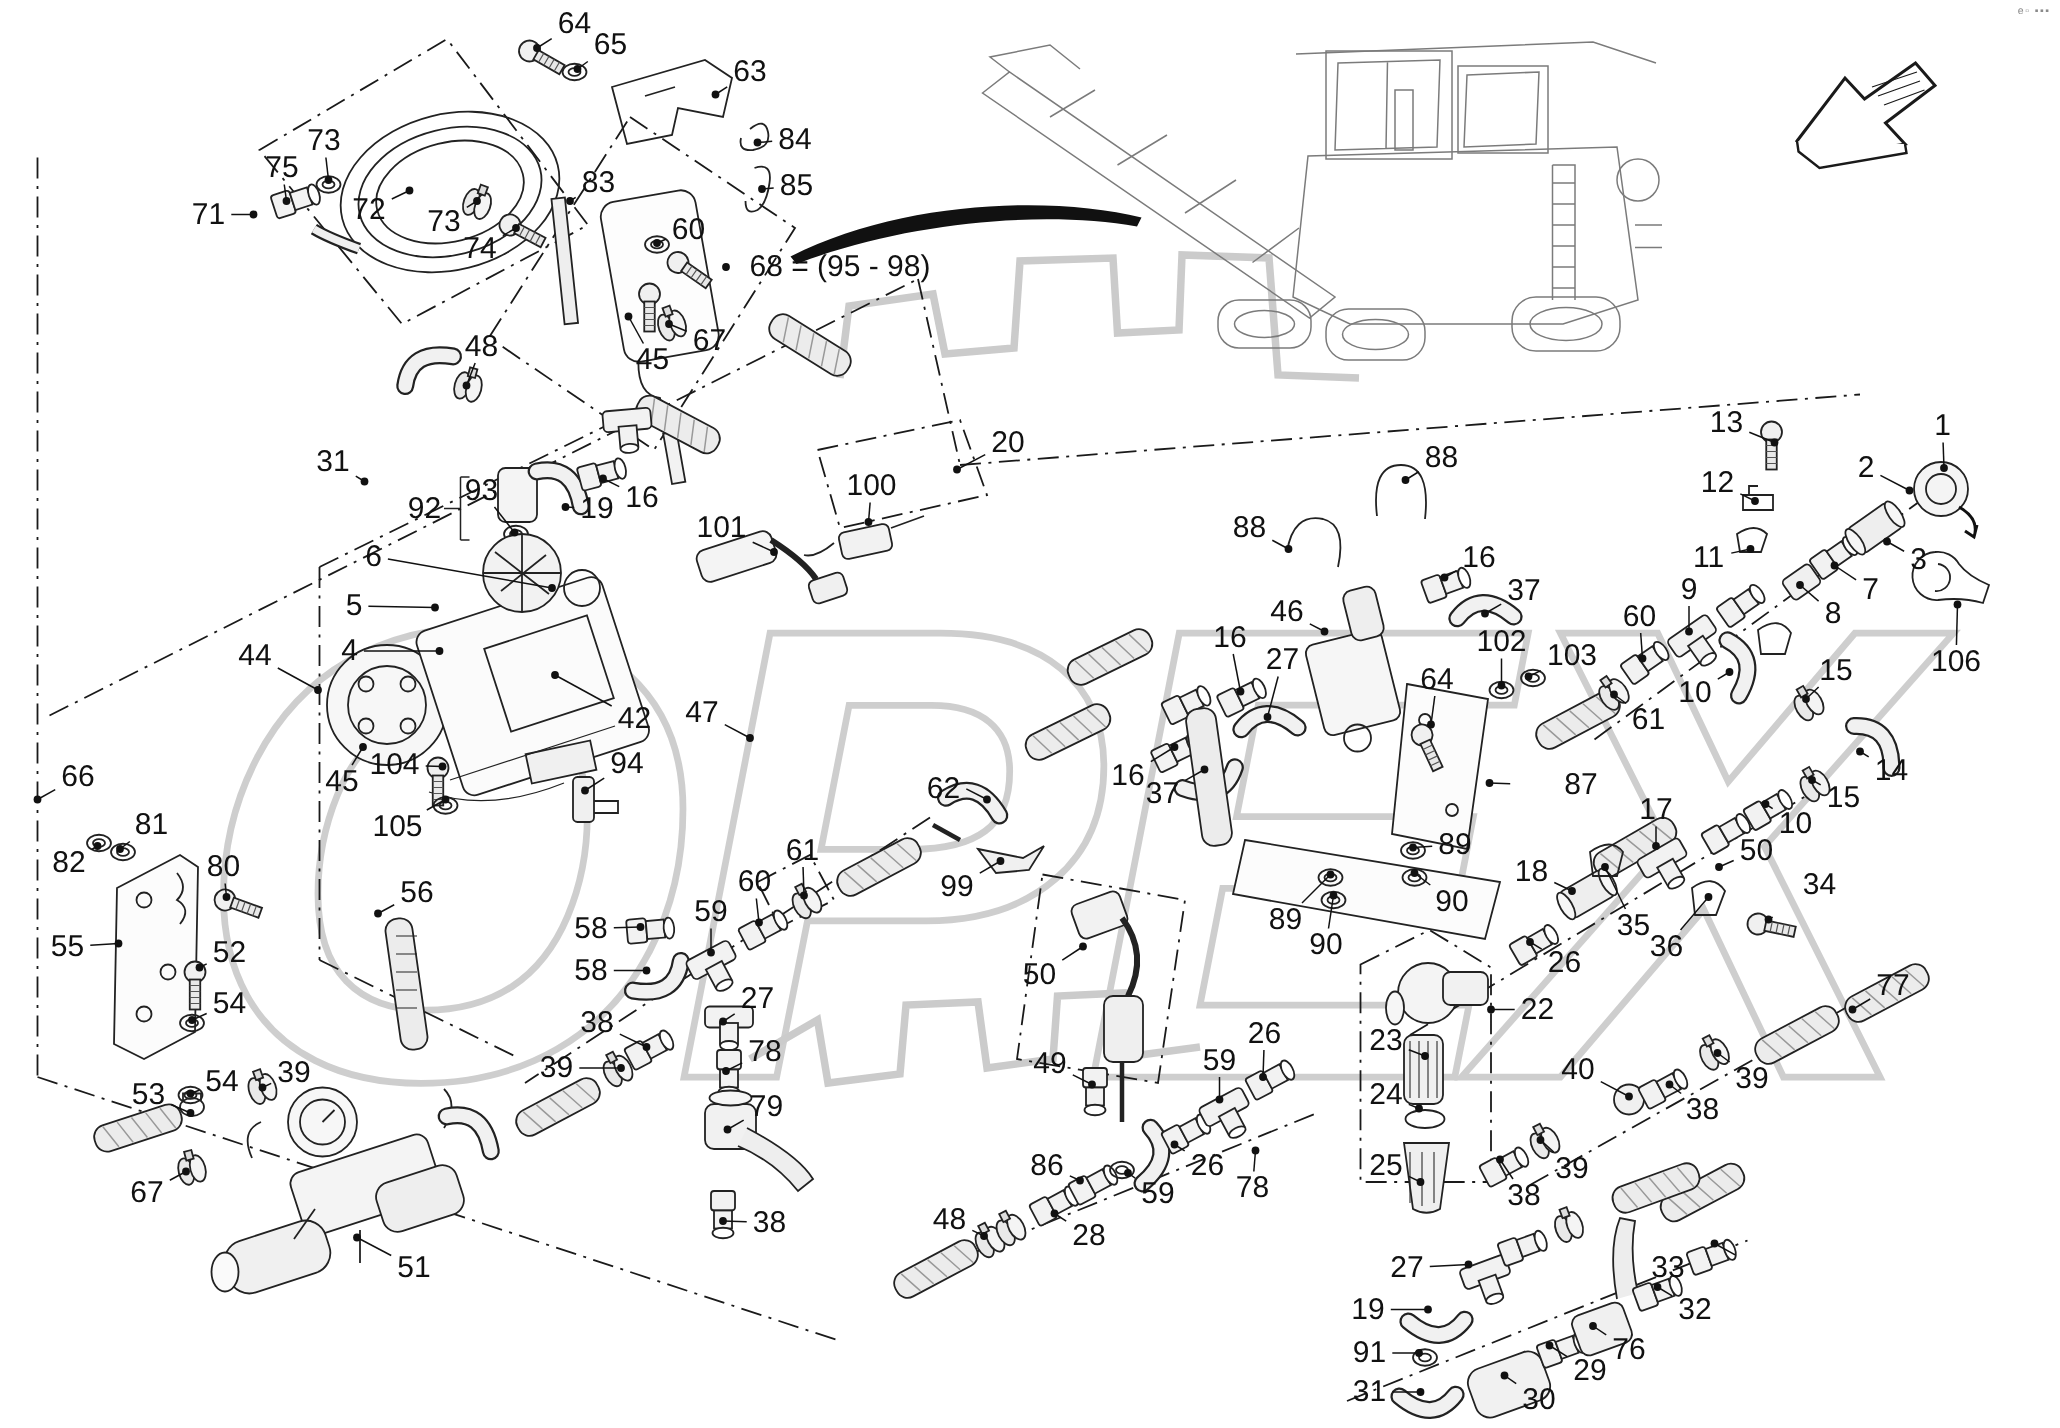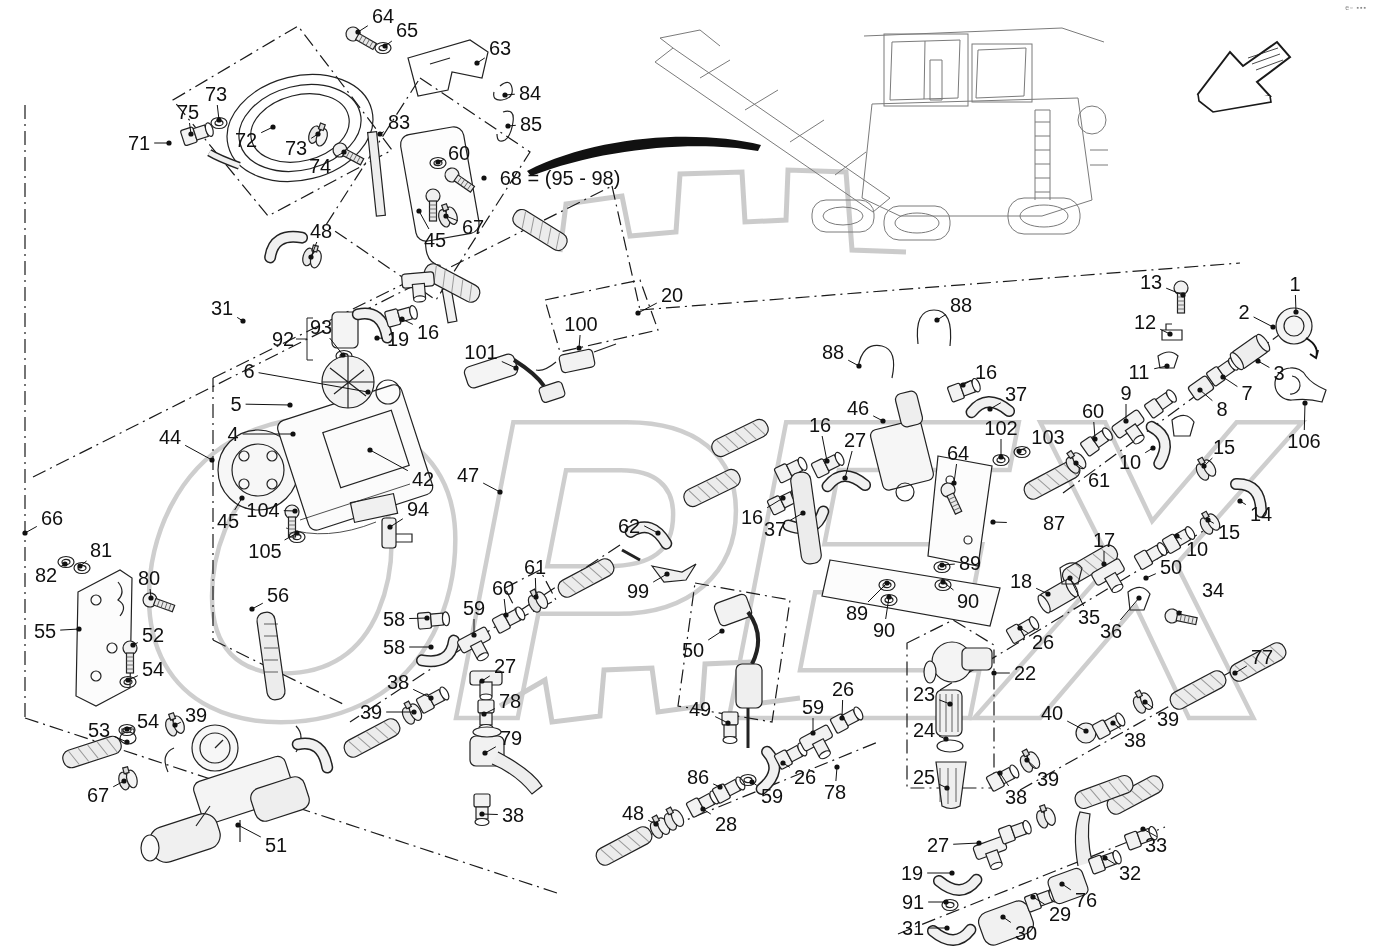--- a/index.html
+++ b/index.html
@@ -735,21 +735,21 @@
       <div class="callout" style="left: 1048px; top: 779px;">39</div>
       <div class="callout" style="left: 1016px; top: 797px;">38</div>
       <div class="callout" style="left: 938px; top: 845px;">27</div>
       <div class="callout" style="left: 912px; top: 873px;">19</div>
       <div class="callout" style="left: 913px; top: 902px;">91</div>
       <div class="callout" style="left: 913px; top: 928px;">31</div>
       <div class="callout" style="left: 1026px; top: 933px;">30</div>
       <div class="callout" style="left: 1060px; top: 914px;">29</div>
       <div class="callout" style="left: 1086px; top: 900px;">76</div>
       <div class="callout" style="left: 1130px; top: 873px;">32</div>
-      <div class="callout" style="left: 1156px; top: 845px;">33</div>
+      <div class="callout" style="left: 1112px; top: 845px;">33</div>
       <div class="callout" style="left: 1151px; top: 282px;">13</div>
       <div class="callout" style="left: 1145px; top: 322px;">12</div>
       <div class="callout" style="left: 1139px; top: 372px;">11</div>
       <div class="callout" style="left: 1126px; top: 393px;">9</div>
       <div class="callout" style="left: 1093px; top: 411px;">60</div>
       <div class="callout" style="left: 1099px; top: 480px;">61</div>
       <div class="callout" style="left: 1222px; top: 409px;">8</div>
       <div class="callout" style="left: 1130px; top: 462px;">10</div>
       <div class="callout" style="left: 1224px; top: 447px;">15</div>
       <div class="callout" style="left: 1261px; top: 514px;">14</div>

